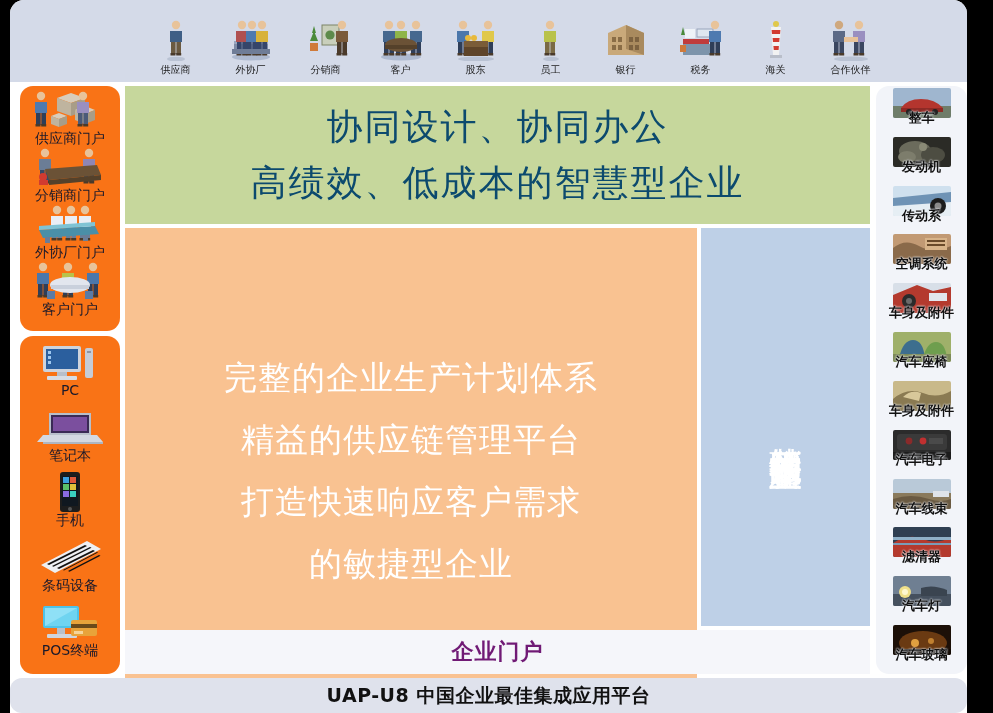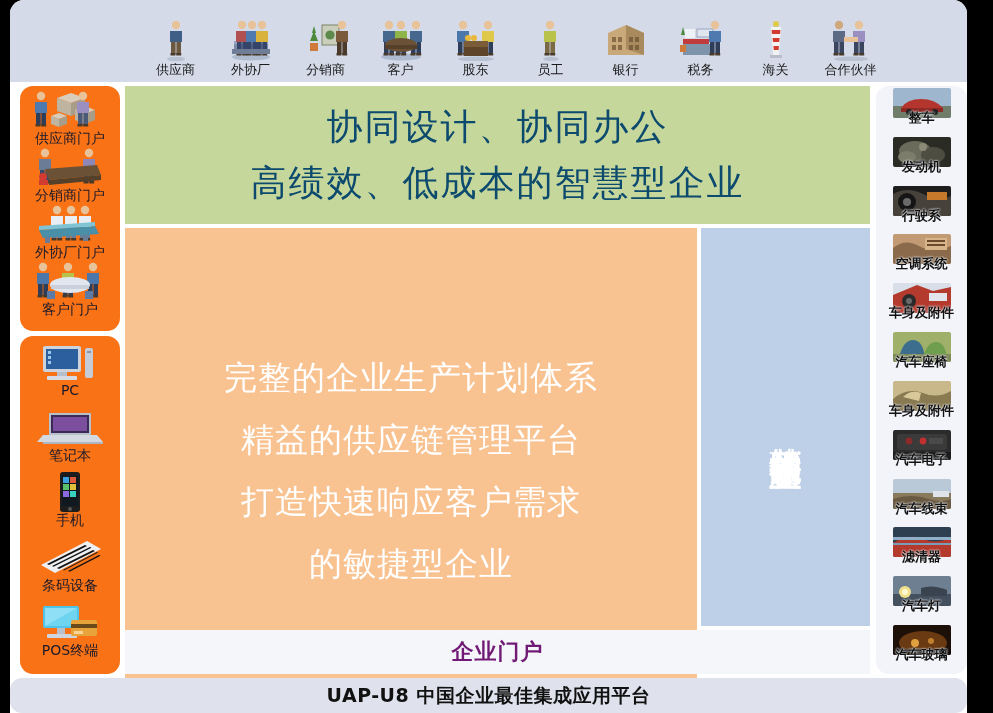--- a/index.html
+++ b/index.html
@@ -18,21 +18,21 @@
     position:absolute;left:10px;top:0px;width:957px;height:82px;
     background:#d4dae8;border-radius:14px 14px 0 0;
     display:flex;align-items:flex-end;justify-content:flex-start;
     padding-left:128px;box-sizing:border-box;
   }
   .partner{
     width:75px;display:flex;flex-direction:column;align-items:center;
     justify-content:flex-end;padding-bottom:4px;
   }
   .partner .ic{height:48px;display:flex;align-items:flex-end;justify-content:center;}
-  .partner .lb{font-size:13px;color:#1b1b1b;line-height:16px;margin-top:1px;white-space:nowrap;}
+  .partner .lb{font-size:10px;color:#1b1b1b;line-height:16px;margin-top:1px;white-space:nowrap;}
 
   
   .lcard{
     position:absolute;left:20px;width:100px;background:#f97316;
     border-radius:13px;box-sizing:border-box;
     display:flex;flex-direction:column;align-items:center;
   }
   #lcard-portals{top:86px;height:245px;padding-top:4px;}
   #lcard-devices{top:336px;height:338px;padding-top:6px;}
   .litem{display:flex;flex-direction:column;align-items:center;width:100%;}
@@ -515,28 +515,28 @@
             <ellipse cx="40" cy="18" rx="12" ry="8" fill="#4d4d42"></ellipse>
             <ellipse cx="14" cy="20" rx="9" ry="6" fill="#7d7d6c"></ellipse>
             <circle cx="30" cy="10" r="4" fill="#8a8a76"></circle>
           </svg>
         </span>
         <span class="lb">发动机</span>
       </div>
       <div class="ritem">
         <span class="thumb">
           <svg width="58" height="30" viewBox="0 0 58 30">
-            <rect x="0" y="0" width="58" height="30" fill="#1d1d1d"></rect>
-            <path d="M0 8 q14 -8 30 0 q16 8 28 2 L58 30 L0 30 Z" fill="#46413a"></path>
-            <circle cx="14" cy="16" r="9" fill="#151515"></circle>
-            <circle cx="14" cy="16" r="4" fill="#6a6a6a"></circle>
-            <rect x="34" y="6" width="20" height="8" fill="#c47a2a"></rect>
-          </svg>
-        </span>
-        <span class="lb">行驶系</span>
+            <rect x="0" y="0" width="58" height="30" fill="#cfe0ee"></rect>
+            <rect x="0" y="16" width="58" height="14" fill="#e6eef4"></rect>
+            <path d="M0 12 L58 6 L58 16 L0 20 Z" fill="#6f93b5"></path>
+            <circle cx="45" cy="20" r="8" fill="#1c1c1c"></circle>
+            <circle cx="45" cy="20" r="3.5" fill="#8a8a8a"></circle>
+          </svg>
+        </span>
+        <span class="lb">传动系</span>
       </div>
       <div class="ritem">
         <span class="thumb">
           <svg width="58" height="30" viewBox="0 0 58 30">
             <rect x="0" y="0" width="58" height="30" fill="#c29a74"></rect>
             <path d="M0 14 q12 -10 26 -2 q14 8 32 0 L58 30 L0 30 Z" fill="#8a6a4a"></path>
             <rect x="32" y="4" width="22" height="12" fill="#d8b48a"></rect>
             <rect x="34" y="6" width="18" height="2" fill="#6a4a2a"></rect>
             <rect x="34" y="10" width="18" height="2" fill="#6a4a2a"></rect>
           </svg>

